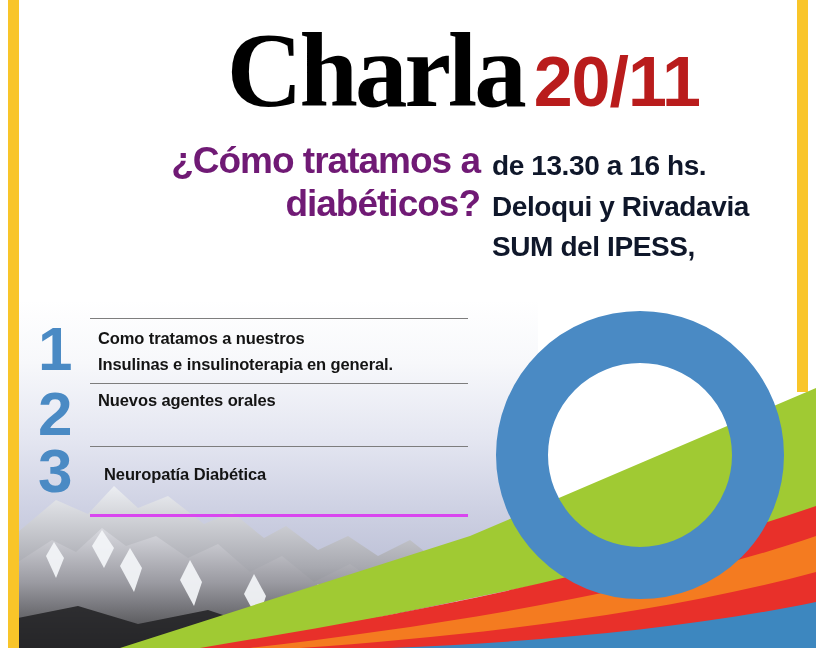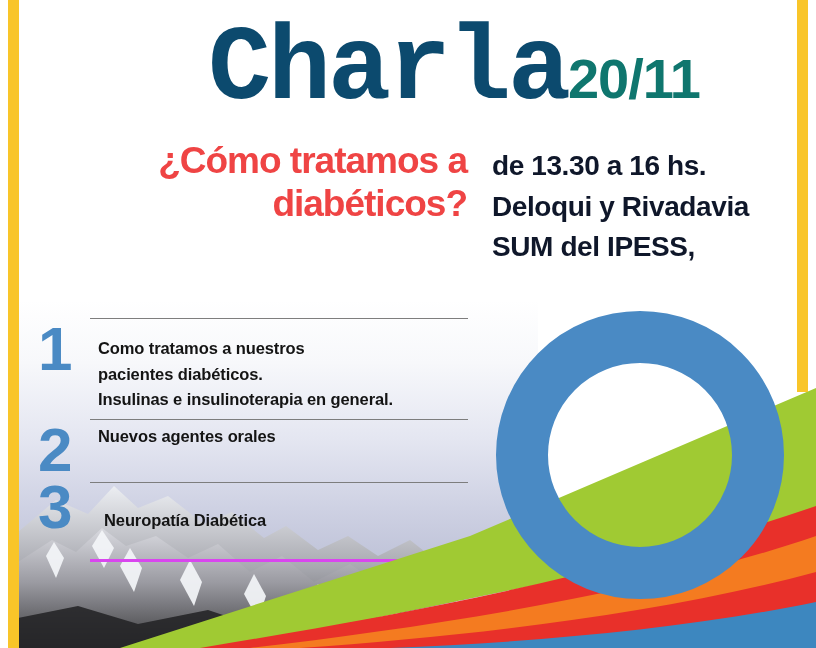--- a/index.html
+++ b/index.html
@@ -77,39 +77,40 @@
     left: 0;
     top: 18px;
     width: 700px;
     text-align: right;
     white-space: nowrap;
   }
   .title-main {
     font-size: 105px;
     line-height: 1;
     font-weight: bold;
-    color: #0c4a6e;
+    color: #000000;
     letter-spacing: -3px;
-    font-family: Liberation Mono, monospace;
+    font-family: Liberation Serif, serif;
   }
   .title-date {
-    font-size: 56px;
+    font-size: 70px;
     line-height: 1;
     font-weight: bold;
-    color: #0f766e;
+    color: #b91c1c;
     letter-spacing: -1px;
+    margin-left: 10px;
   }
 
   .subhead {
     position: absolute;
-    left: 12px;
+    left: 25px;
     top: 140px;
     width: 455px;
     text-align: right;
-    color: #ef4444;
+    color: #701a75;
     font-size: 37px;
     font-weight: bold;
     line-height: 1.16;
     letter-spacing: -1px;
   }
   .venue {
     position: absolute;
     left: 492px;
     top: 146px;
     width: 310px;
@@ -139,21 +140,21 @@
     color: #4a8ac4;
     font-size: 62px;
     font-weight: bold;
     line-height: 0.92;
     text-align: left;
     margin-top: 2px;
   }
   .agenda-body {
     flex: 1;
     border-top: 1px solid #7d7d7d;
-    padding-top: 17px;
+    padding-top: 7px;
     padding-left: 8px;
   }
   .agenda-last {
     border-bottom: 3px solid #d946ef;
     padding-bottom: 26px;
   }
   .agenda-line {
     color: #141414;
     font-size: 16.5px;
     font-weight: bold;
@@ -258,21 +259,20 @@
       <div>SUM del IPESS,</div>
     </div>
   </div>
 
   <div class="agenda">
 
     <div class="agenda-item i1">
       <div class="agenda-num">1</div>
       <div class="agenda-body">
         <div class="agenda-line">Como tratamos a nuestros</div>
-        <div class="agenda-line">pacientes diabéticos.</div>
         <div class="agenda-line">Insulinas e insulinoterapia en general.</div>
       </div>
     </div>
 
     <div class="agenda-item i2">
       <div class="agenda-num">2</div>
       <div class="agenda-body tight">
         <div class="agenda-line">Nuevos agentes orales</div>
       </div>
     </div>

